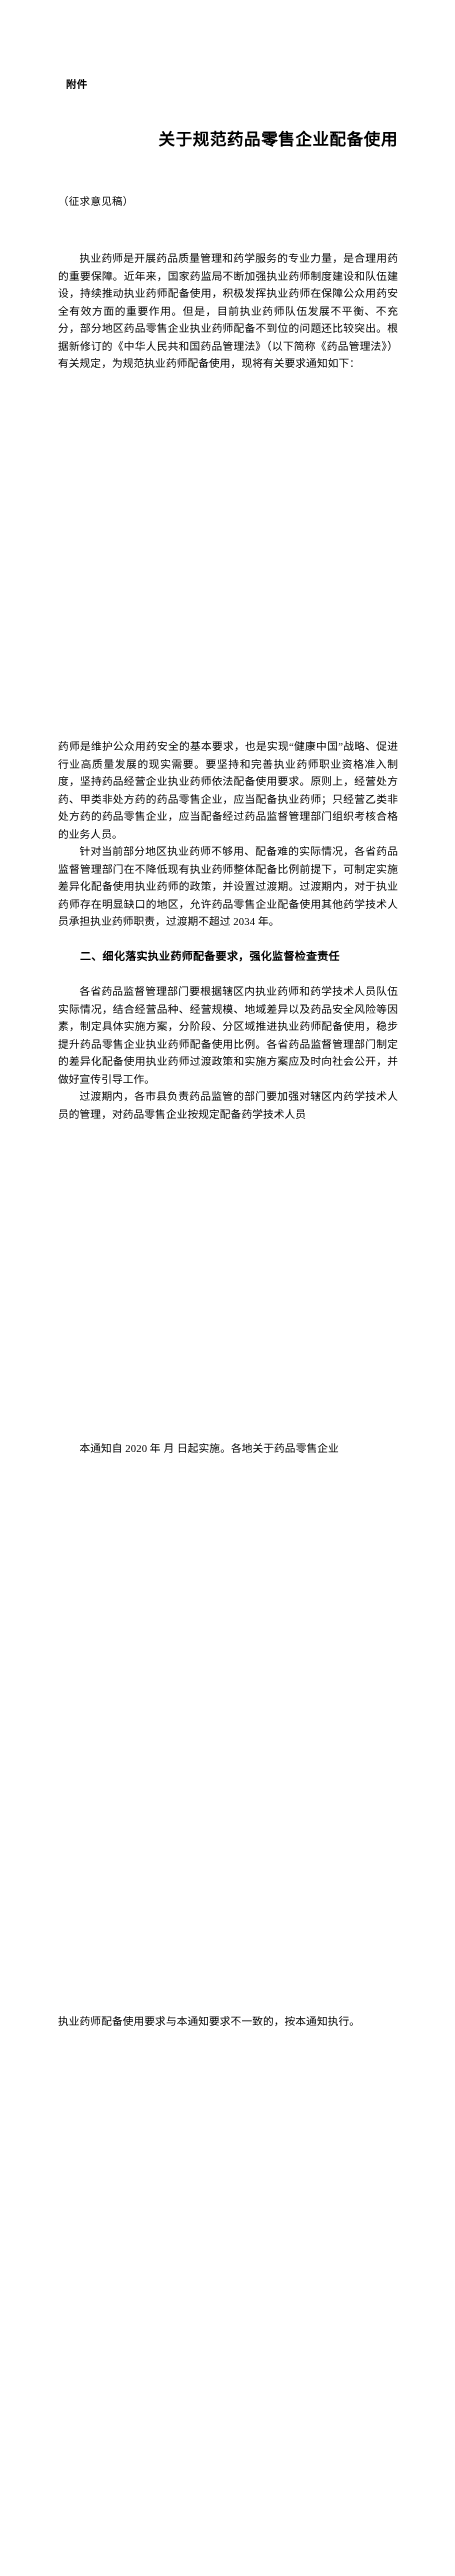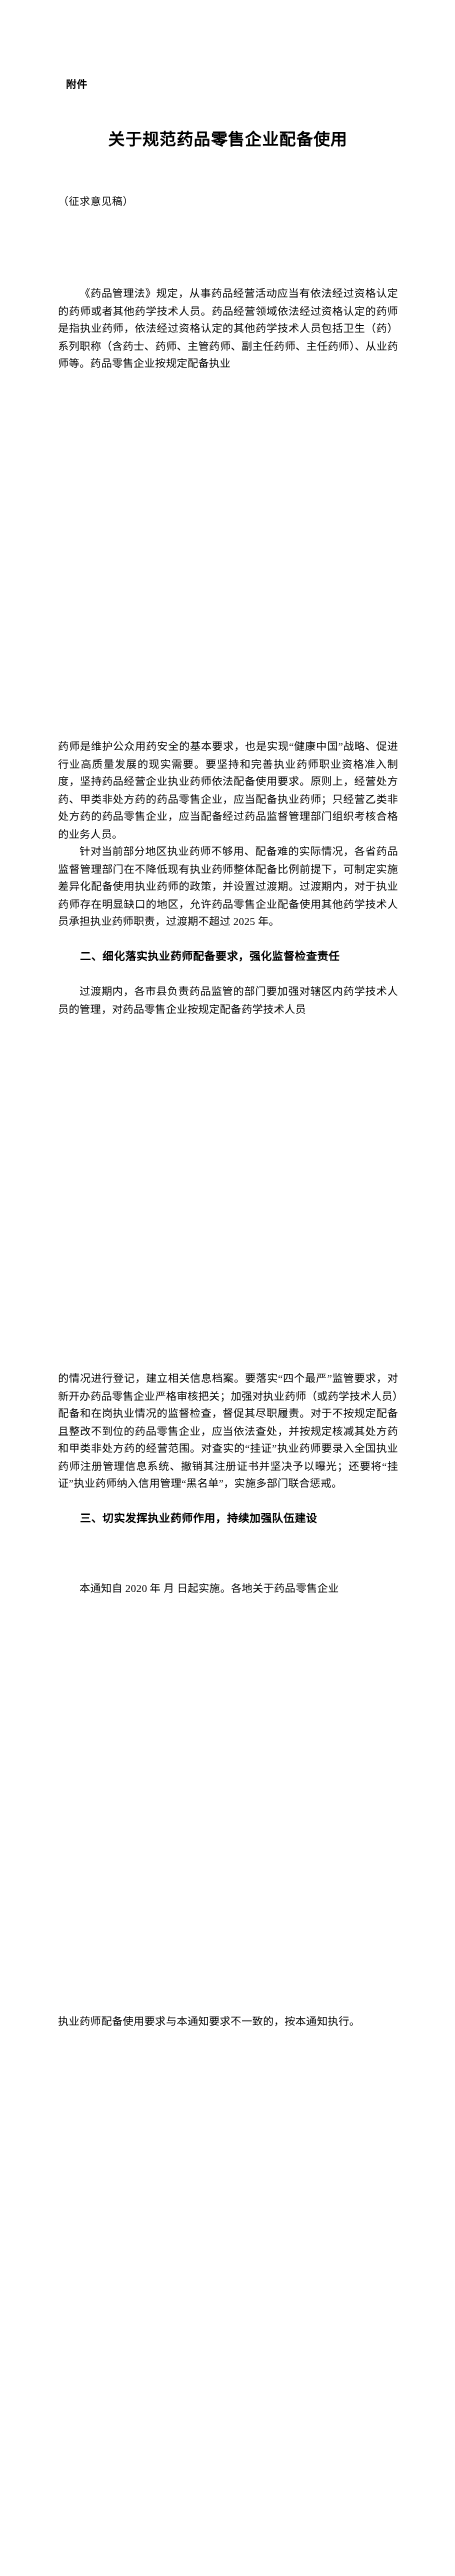--- a/index.html
+++ b/index.html
@@ -33,21 +33,21 @@
 
   .attach-label {
     font-size: 10.5px;
     line-height: 15.4px;
     font-weight: 700;
     letter-spacing: 0.3px;
     white-space: nowrap;
   }
 
   .doc-title {
-    text-align: center;
+    text-align: right;
     font-size: 16.5px;
     line-height: 30px;
     font-weight: 700;
     letter-spacing: 0.6px;
   }
   .doc-title .tline { display: block; }
 
   .doc-subtitle {
     text-align: left;
     font-size: 10.5px;
@@ -87,42 +87,41 @@
 <div class="page" style="top:0px;height:570px;">
   <div class="col attach-label" style="top:77px;padding-left:8px;">附件</div>
 
   <div class="col doc-title" style="top:125px;">
     <span class="tline">关于规范药品零售企业配备使用</span>
   </div>
 
   <div class="col doc-subtitle" style="top:194px;">（征求意见稿）</div>
 
   <div class="col" style="top:250px;">
+    <p class="para">执业药师是开展药品质量管理和药学服务的专业力量，是合理用药的重要保障。近年来，国家药监局不断加强执业药师制度建设和队伍建设，持续推动执业药师配备使用，积极发挥执业药师在保障公众用药安全有效方面的重要作用。但是，目前执业药师队伍发展不平衡、不充分，部分地区药品零售企业执业药师配备不到位的问题还比较突出。根据新修订的《中华人民共和国药品管理法》（以下简称《药品管理法》）有关规定，为规范执业药师配备使用，现将有关要求通知如下：</p>
     <div class="blank-line"></div>
     <div class="blank-line"></div>
-    <p class="para">《药品管理法》规定，从事药品经营活动应当有依法经过资格认定的药师或者其他药学技术人员。药品经营领域依法经过资格认定的药师是指执业药师，依法经过资格认定的其他药学技术人员包括卫生（药）系列职称（含药士、药师、主管药师、副主任药师、主任药师）、从业药师等。药品零售企业按规定配备执业</p>
   </div>
 </div>
 
 <div class="page" style="top:570px;height:636px;">
   <div class="col" style="top:168px;">
     <p class="para cont">药师是维护公众用药安全的基本要求，也是实现“健康中国”战略、促进行业高质量发展的现实需要。要坚持和完善执业药师职业资格准入制度，坚持药品经营企业执业药师依法配备使用要求。原则上，经营处方药、甲类非处方药的药品零售企业，应当配备执业药师；只经营乙类非处方药的药品零售企业，应当配备经过药品监督管理部门组织考核合格的业务人员。</p>
-    <p class="para">针对当前部分地区执业药师不够用、配备难的实际情况，各省药品监督管理部门在不降低现有执业药师整体配备比例前提下，可制定实施差异化配备使用执业药师的政策，并设置过渡期。过渡期内，对于执业药师存在明显缺口的地区，允许药品零售企业配备使用其他药学技术人员承担执业药师职责，过渡期不超过 2025 年。</p>
+    <p class="para">针对当前部分地区执业药师不够用、配备难的实际情况，各省药品监督管理部门在不降低现有执业药师整体配备比例前提下，可制定实施差异化配备使用执业药师的政策，并设置过渡期。过渡期内，对于执业药师存在明显缺口的地区，允许药品零售企业配备使用其他药学技术人员承担执业药师职责，过渡期不超过 2034 年。</p>
     <div class="blank-line"></div>
     <p class="heading">二、细化落实执业药师配备要求，强化监督检查责任</p>
     <div class="blank-line"></div>
+    <p class="para">各省药品监督管理部门要根据辖区内执业药师和药学技术人员队伍实际情况，结合经营品种、经营规模、地域差异以及药品安全风险等因素，制定具体实施方案，分阶段、分区域推进执业药师配备使用，稳步提升药品零售企业执业药师配备使用比例。各省药品监督管理部门制定的差异化配备使用执业药师过渡政策和实施方案应及时向社会公开，并做好宣传引导工作。</p>
     <p class="para">过渡期内，各市县负责药品监管的部门要加强对辖区内药学技术人员的管理，对药品零售企业按规定配备药学技术人员</p>
   </div>
 </div>
 
 <div class="page" style="top:1205px;height:677px;">
   <div class="col" style="top:165px;">
-    <p class="para cont">的情况进行登记，建立相关信息档案。要落实“四个最严”监管要求，对新开办药品零售企业严格审核把关；加强对执业药师（或药学技术人员）配备和在岗执业情况的监督检查，督促其尽职履责。对于不按规定配备且整改不到位的药品零售企业，应当依法查处，并按规定核减其处方药和甲类非处方药的经营范围。对查实的“挂证”执业药师要录入全国执业药师注册管理信息系统、撤销其注册证书并坚决予以曝光；还要将“挂证”执业药师纳入信用管理“黑名单”，实施多部门联合惩戒。</p>
     <div class="blank-line"></div>
-    <p class="heading">三、切实发挥执业药师作用，持续加强队伍建设</p>
     <div class="blank-line"></div>
     <div class="blank-line"></div>
     <div class="blank-line"></div>
     <p class="para">本通知自 2020 年    月    日起实施。各地关于药品零售企业</p>
   </div>
 </div>
 
 <div class="page" style="top:1884px;height:694px;">
   <div class="col" style="top:129px;">
     <p class="para cont">执业药师配备使用要求与本通知要求不一致的，按本通知执行。</p>

